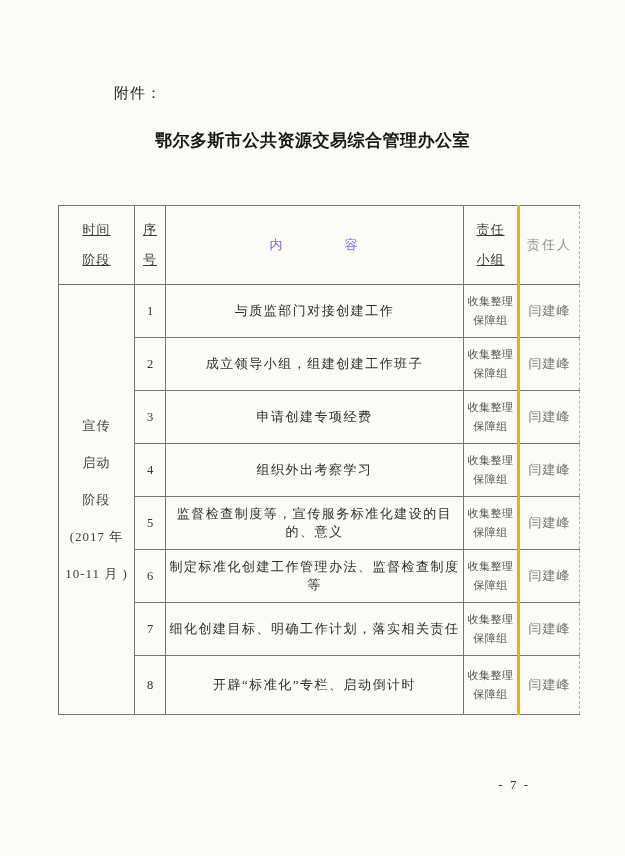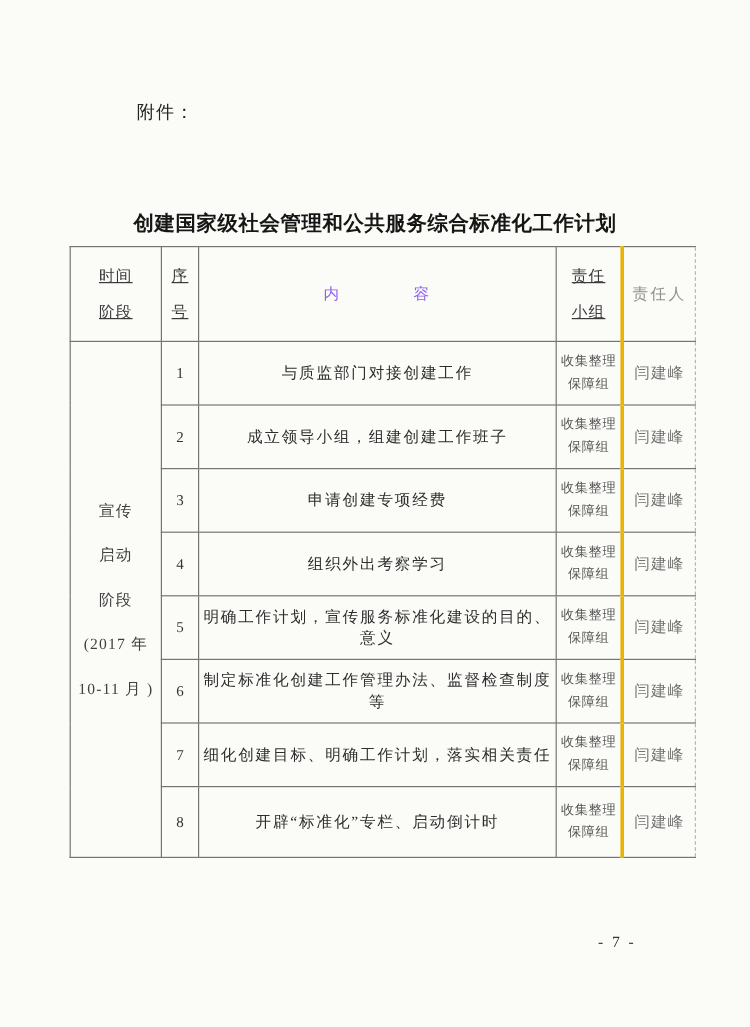--- a/index.html
+++ b/index.html
@@ -67,21 +67,21 @@
     text-align:right; font-size:13px; letter-spacing:2px; color:#333;
   }
 </style>
 </head>
 <body>
 
 <div class="page">
 
   <div class="attachment">附件：</div>
 
-  <div class="title t2">创建国家级社会管理和公共服务综合标准化工作计划</div>
+  <div class="title t1">鄂尔多斯市公共资源交易综合管理办公室</div>
 
   <table class="plan-table">
     <colgroup>
       <col style="width:76px">
       <col style="width:31px">
       <col style="width:298px">
       <col style="width:55px">
       <col style="width:61px">
     </colgroup>
     <thead>
@@ -125,21 +125,21 @@
       </tr>
       <tr class="body-row">
         <td class="no-cell">4</td>
         <td class="content-cell">组织外出考察学习</td>
         <td class="group-cell">收集整理
 保障组</td>
         <td class="person-cell">闫建峰</td>
       </tr>
       <tr class="body-row">
         <td class="no-cell">5</td>
-        <td class="content-cell">明确工作计划，宣传服务标准化建设的目的、意义</td>
+        <td class="content-cell">监督检查制度等，宣传服务标准化建设的目的、意义</td>
         <td class="group-cell">收集整理
 保障组</td>
         <td class="person-cell">闫建峰</td>
       </tr>
       <tr class="body-row">
         <td class="no-cell">6</td>
         <td class="content-cell">制定标准化创建工作管理办法、监督检查制度等</td>
         <td class="group-cell">收集整理
 保障组</td>
         <td class="person-cell">闫建峰</td>

